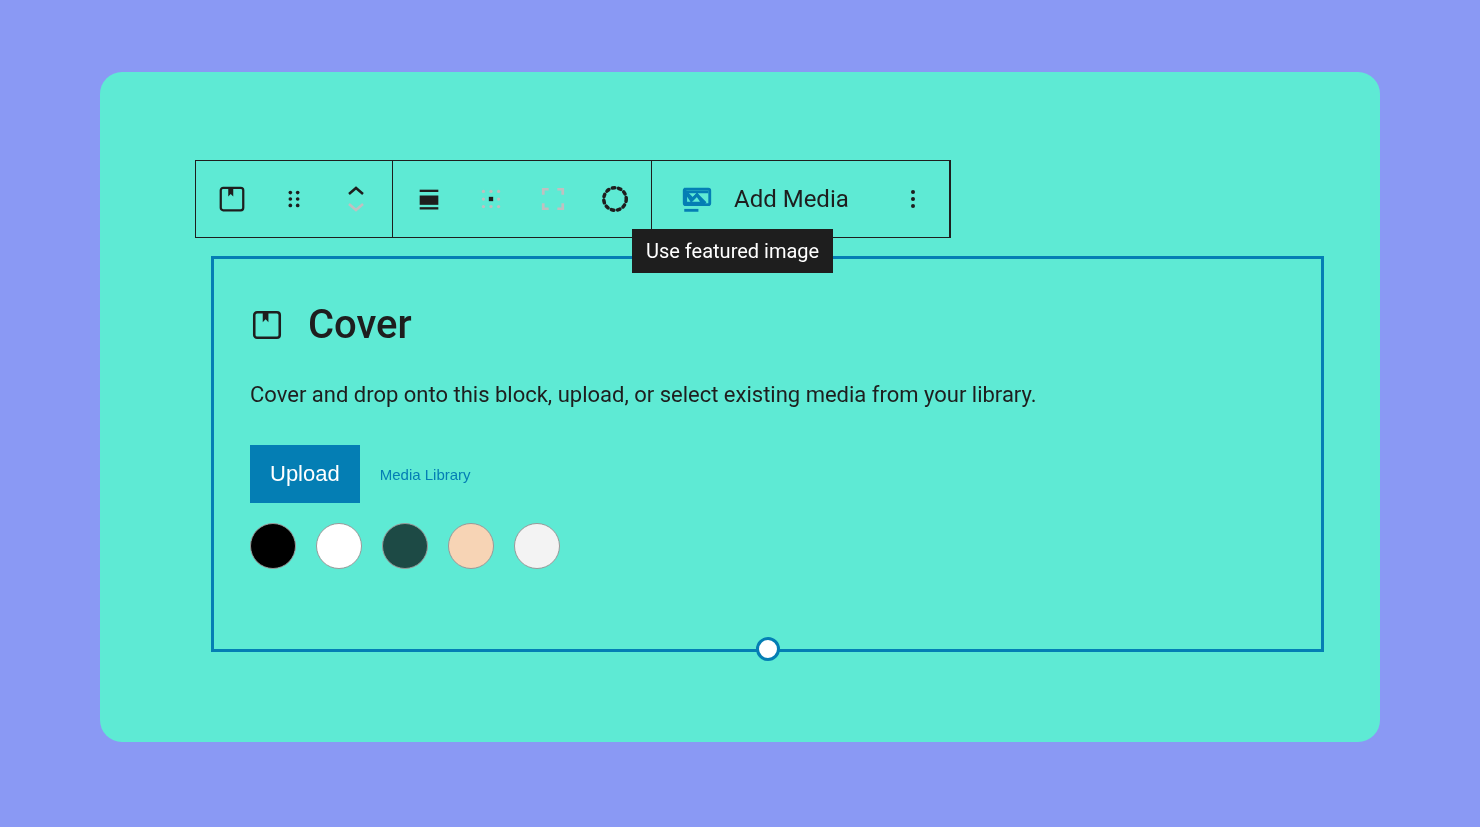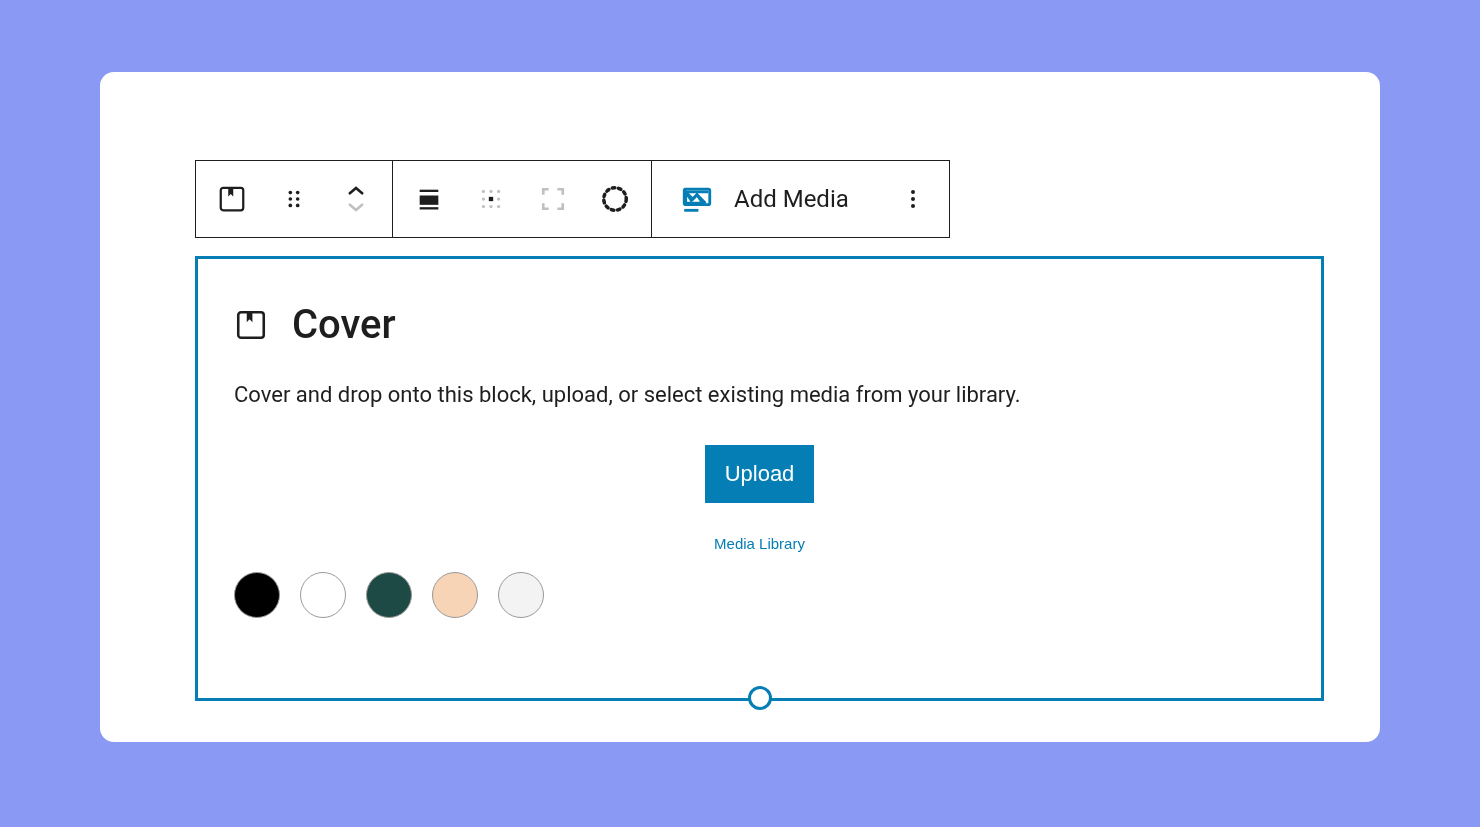--- a/index.html
+++ b/index.html
@@ -4,22 +4,22 @@
 <style>
   * { box-sizing: border-box; margin: 0; padding: 0; }
   body {
     background: #8a99f4;
     font-family: -apple-system, BlinkMacSystemFont, "Segoe UI", Roboto, sans-serif;
     width: 1480px;
     height: 827px;
     padding: 72px 100px 85px 100px;
   }
   .panel {
-    background: #ffffff;
-    border-radius: 14px;
+    background: #5eead4;
+    border-radius: 22px;
     width: 100%;
     height: 100%;
     padding: 88px 56px 40px 95px;
     position: relative;
   }
   .toolbar {
     display: flex;
     border: 1px solid #1e1e1e;
     height: 78px;
     width: fit-content;
@@ -62,30 +62,31 @@
     font-size: 20px;
     padding: 10px 14px;
     white-space: nowrap;
     z-index: 10;
   }
   .cover-block {
     margin-top: 18px;
     border: 3px solid #047eb4;
     padding: 42px 36px 80px 36px;
     position: relative;
+    margin-left: 16px;
   }
   .cover-header {
     display: flex;
     align-items: center;
     gap: 24px;
     margin-bottom: 30px;
   }
   .cover-title { font-size: 40px; font-weight: 500; color: #1e1e1e; }
   .cover-desc { font-size: 22px; color: #1e1e1e; margin-bottom: 34px; line-height: 1.5; }
-  .cover-actions { display: flex; align-items: center; gap: 32px; margin-bottom: 20px; flex-direction: column; }
+  .cover-actions { display: flex; align-items: center; gap: 20px; margin-bottom: 20px; }
   .btn-primary {
     background: #047eb4;
     color: #fff;
     border: none;
     font-size: 22px;
     padding: 16px 20px;
     cursor: pointer;
   }
   .btn-link {
     background: none;
@@ -195,20 +196,21 @@
     <div class="toolbar-group">
       <div class="tb-btn">
         <svg width="24" height="24" viewBox="0 0 24 24" fill="#1e1e1e">
           <circle cx="12" cy="5" r="2"></circle>
             <circle cx="12" cy="12" r="2"></circle>
             <circle cx="12" cy="19" r="2"></circle>
         </svg>
       </div>
     </div>
 
+    <div class="tooltip">Use featured image</div>
   </div>
 
   <div class="cover-block">
     <div class="cover-header">
       <svg width="34" height="34" viewBox="0 0 24 24" fill="none" stroke="#1e1e1e" stroke-width="1.8">
         <rect x="3" y="3" width="18" height="18" rx="2"></rect>
         <path d="M9 3v7l2-2 2 2V3" fill="#1e1e1e" stroke="none"></path>
       </svg>
       <h2 class="cover-title">Cover</h2>
     </div>

